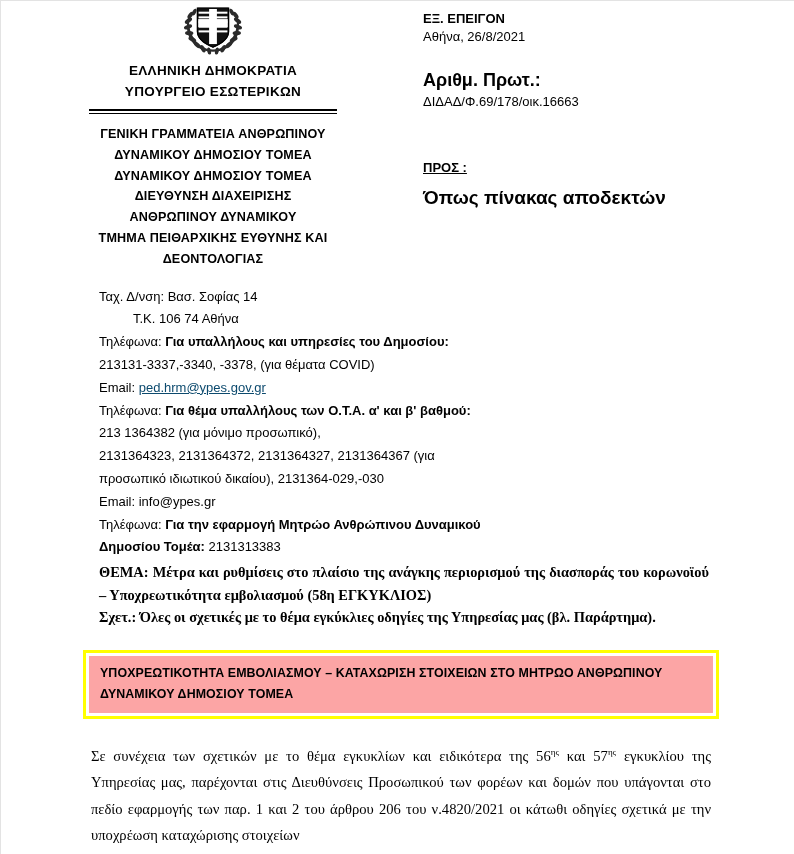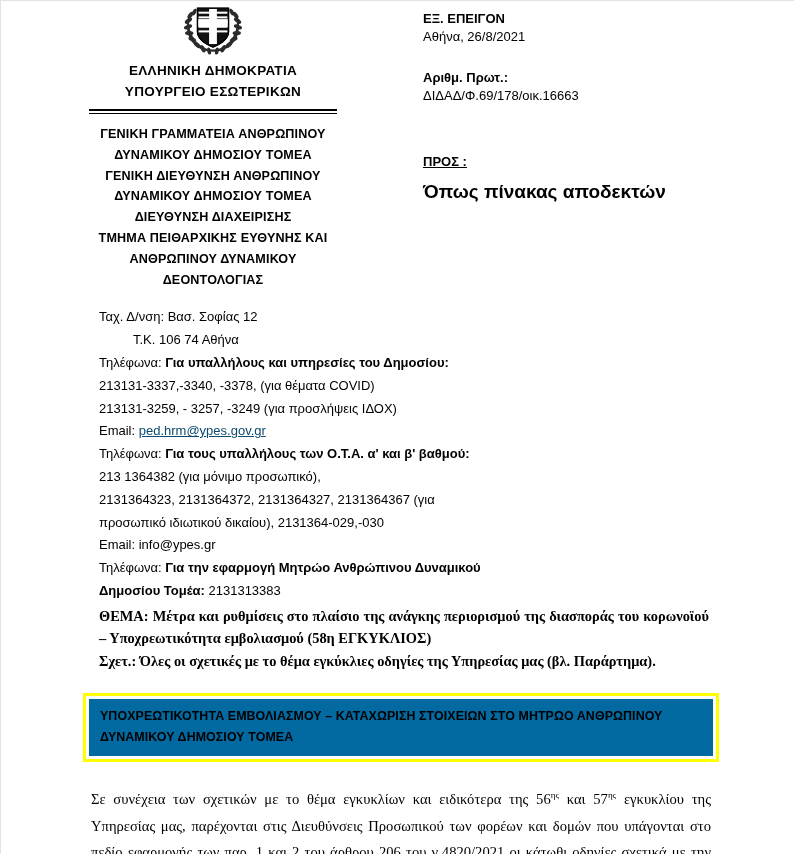--- a/index.html
+++ b/index.html
@@ -89,21 +89,21 @@
   .urgent {
     font-size: 13px;
     font-weight: bold;
     margin: 0 0 3px 0;
   }
   .city-date {
     font-size: 13px;
     margin: 0;
   }
   .protocol-label {
-    font-size: 13px;
+    font-size: 18px;
     font-weight: bold;
     margin: 26px 0 3px 0;
   }
   .protocol-value {
     font-size: 13px;
     margin: 0;
   }
   .pros-label {
     font-size: 13px;
     font-weight: bold;
@@ -156,21 +156,21 @@
     margin: 21px 0 0 0;
     padding-left: 82px;
     padding-right: 76px;
   }
   .hl-box {
     border: 3px solid #FFFF00;
     background: #ffffff;
     padding: 3px;
   }
   .hl-inner {
-    background: #0369a1;
+    background: #fca5a5;
     padding: 7px 11px 8px 11px;
     font-size: 12.4px;
     font-weight: bold;
     line-height: 21px;
     letter-spacing: 0.1px;
   }
   .hl-inner p { margin: 0; }
 
   
   .body-text {
@@ -240,51 +240,49 @@
         </svg>
 
         <p class="org-name">ΕΛΛΗΝΙΚΗ ΔΗΜΟΚΡΑΤΙΑ</p>
         <p class="org-sub">ΥΠΟΥΡΓΕΙΟ ΕΣΩΤΕΡΙΚΩΝ</p>
 
         <div class="dbl-rule"></div>
 
         <div class="unit-lines">
           <div>ΓΕΝΙΚΗ ΓΡΑΜΜΑΤΕΙΑ ΑΝΘΡΩΠΙΝΟΥ</div>
           <div>ΔΥΝΑΜΙΚΟΥ ΔΗΜΟΣΙΟΥ ΤΟΜΕΑ</div>
-          <div>ΓΕΝΙΚΗ ΔΙΕΥΘΥΝΣΗ ΑΝΘΡΩΠΙΝΟΥ</div>
           <div>ΔΥΝΑΜΙΚΟΥ ΔΗΜΟΣΙΟΥ ΤΟΜΕΑ</div>
           <div>ΔΙΕΥΘΥΝΣΗ ΔΙΑΧΕΙΡΙΣΗΣ</div>
+          <div>ΑΝΘΡΩΠΙΝΟΥ ΔΥΝΑΜΙΚΟΥ</div>
           <div>ΤΜΗΜΑ ΠΕΙΘΑΡΧΙΚΗΣ ΕΥΘΥΝΗΣ ΚΑΙ</div>
-          <div>ΑΝΘΡΩΠΙΝΟΥ ΔΥΝΑΜΙΚΟΥ</div>
           <div>ΔΕΟΝΤΟΛΟΓΙΑΣ</div>
         </div>
       </div>
 
       <div class="header-right">
         <p class="urgent">ΕΞ. ΕΠΕΙΓΟΝ</p>
         <p class="city-date">Αθήνα,  26/8/2021</p>
 
         <p class="protocol-label">Αριθμ. Πρωτ.:</p>
         <p class="protocol-value">ΔΙΔΑΔ/Φ.69/178/οικ.16663</p>
 
         <span class="pros-label">ΠΡΟΣ :</span>
         <p class="pros-main">Όπως πίνακας αποδεκτών</p>
       </div>
     </div>
 
     <div class="contact">
-      <p class="ln"><span>Ταχ. Δ/νση:</span><span> Βασ. Σοφίας 12</span></p>
+      <p class="ln"><span>Ταχ. Δ/νση:</span><span> Βασ. Σοφίας 14</span></p>
       <p class="ln indent">Τ.Κ. 106 74 Αθήνα</p>
 
       <p class="ln just"><span>Τηλέφωνα: </span><b>Για υπαλλήλους και υπηρεσίες του Δημοσίου:</b></p>
       <p class="ln">213131-3337,-3340, -3378, (για θέματα COVID)</p>
-      <p class="ln">213131-3259, - 3257, -3249 (για προσλήψεις ΙΔΟΧ)</p>
       <p class="ln"><span>Email: </span><a class="mail" href="#">ped.hrm@ypes.gov.gr</a></p>
 
-      <p class="ln just"><span>Τηλέφωνα: </span><b>Για τους υπαλλήλους των Ο.Τ.Α. α' και β' βαθμού:</b></p>
+      <p class="ln just"><span>Τηλέφωνα: </span><b>Για θέμα υπαλλήλους των Ο.Τ.Α. α' και β' βαθμού:</b></p>
       <p class="ln">213 1364382 (για μόνιμο προσωπικό),</p>
       <p class="ln">2131364323,   2131364372,   2131364327,   2131364367   (για</p>
       <p class="ln">προσωπικό ιδιωτικού δικαίου), 2131364-029,-030</p>
       <p class="ln"><span>Email: </span><span>info@ypes.gr</span></p>
 
       <p class="ln"><span>Τηλέφωνα: </span><b>Για την εφαρμογή Μητρώο Ανθρώπινου Δυναμικού</b></p>
       <p class="ln"><b>Δημοσίου Τομέα:</b><span> 2131313383</span></p>
     </div>
 
     <div class="thema-block">

